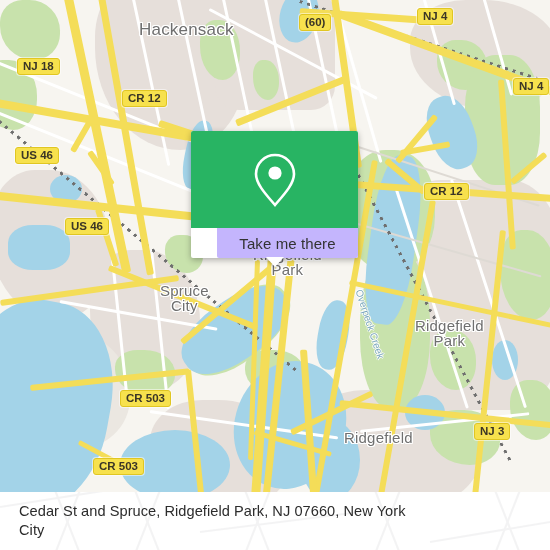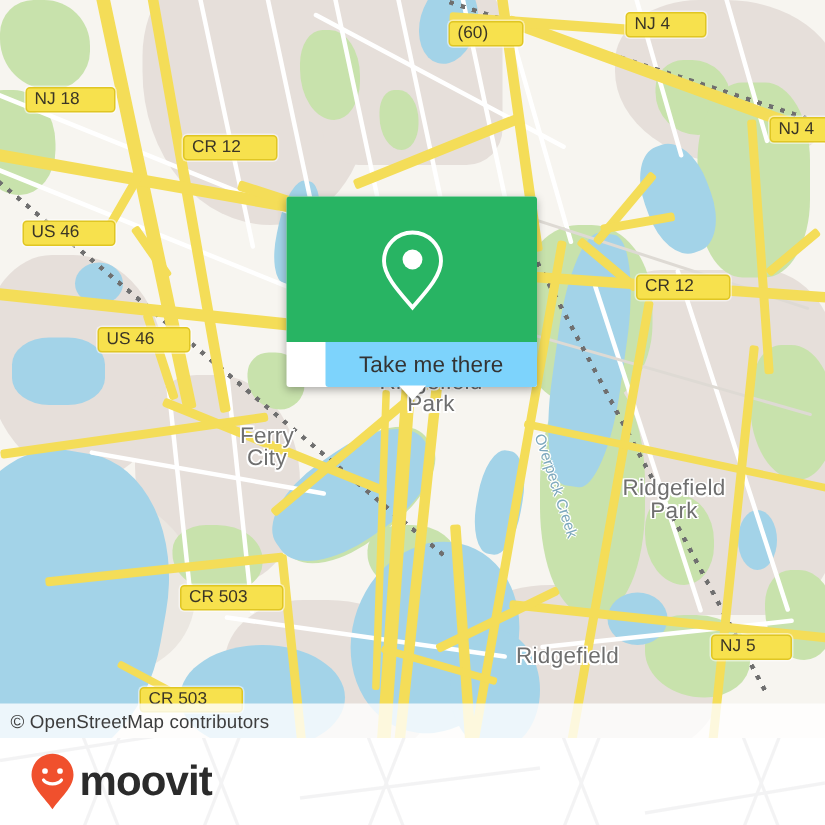--- a/index.html
+++ b/index.html
@@ -43,22 +43,22 @@
   .plabel.two{line-height:15px;text-align:center;}
   .waterlabel{
     position:absolute;color:#7ba7bd;font-size:10px;white-space:nowrap;
     text-shadow:1px 0 0 #fff,-1px 0 0 #fff,0 1px 0 #fff,0 -1px 0 #fff;
     transform-origin:0 0;
   }
 
   
   .shield{
     position:absolute;background:#f7e14d;border:1.5px solid #e0c623;
-    border-radius:3px;color:#3a3526;font-size:11.5px;font-weight:normal;
-    padding:1px 23px 2px 5px;line-height:12px;white-space:nowrap;
+    border-radius:3px;color:#3a3526;font-size:11.5px;font-weight:bold;
+    padding:1px 5px 2px 5px;line-height:12px;white-space:nowrap;
     box-shadow:0 0 0 1px rgba(255,255,255,.5);
   }
 
   
   #attrib{
     position:absolute;left:0;bottom:0;width:550px;height:23px;
     background:rgba(255,255,255,.80);
     display:flex;align-items:center;
   }
   #attrib span{
@@ -70,21 +70,21 @@
     position:absolute;left:191px;top:131px;width:167px;
     box-shadow:0 2px 6px rgba(0,0,0,.30);
     border-radius:2px;background:#fff;
   }
   #popup-head{
     height:97px;background:#28b463;
     display:flex;align-items:center;justify-content:center;
     border-radius:2px 2px 0 0;
   }
   #popup-foot{
-    height:30px;background:#7dd3fc;display:flex;align-items:center;
+    height:30px;background:#c4b5fd;display:flex;align-items:center;
     justify-content:center;border-radius:0 0 2px 2px;margin-left:26px;
   }
   #popup-foot span{font-size:15px;color:#333;letter-spacing:.1px;}
   #popup-tail{
     position:absolute;left:50%;bottom:-9px;margin-left:-9px;
     width:0;height:0;border-left:9px solid transparent;
     border-right:9px solid transparent;border-top:10px solid #fff;
     filter:drop-shadow(0 2px 1px rgba(0,0,0,.18));
   }
 
@@ -217,23 +217,24 @@
       <div class="road" style="left:290px;top:430px;width:90px;height:6px;transform:rotate(-26deg);"></div>
       <div class="road" style="left:255px;top:430px;width:80px;height:5px;transform:rotate(16deg);"></div>
 
       <div class="road" style="left:395px;top:160px;width:60px;height:6px;transform:rotate(-50deg);"></div>
       <div class="road" style="left:388px;top:158px;width:50px;height:6px;transform:rotate(40deg);"></div>
       <div class="road" style="left:400px;top:150px;width:50px;height:6px;transform:rotate(-10deg);"></div>
       <div class="road" style="left:510px;top:180px;width:44px;height:6px;transform:rotate(-40deg);"></div>
       <div class="road" style="left:80px;top:440px;width:60px;height:5px;transform:rotate(28deg);"></div>
     </div>
 
+    <div class="plabel big" style="left:139px;top:20px;">Hackensack</div>
 
     <div class="plabel two" style="left:160px;top:283px;">
-      <div>Ferry</div>
+      <div>Spruce</div>
       <div>City</div>
     </div>
 
     <div class="plabel two" style="left:253px;top:247px;">
       <div>Ridgefield</div>
       <div>Park</div>
     </div>
 
     <div class="plabel two" style="left:415px;top:318px;">
       <div>Ridgefield</div>
@@ -247,25 +248,22 @@
     <div class="shield" style="left:17px;top:58px;">NJ 18</div>
     <div class="shield" style="left:122px;top:90px;">CR 12</div>
     <div class="shield" style="left:299px;top:14px;">(60)</div>
     <div class="shield" style="left:417px;top:8px;">NJ 4</div>
     <div class="shield" style="left:513px;top:78px;">NJ 4</div>
     <div class="shield" style="left:15px;top:147px;">US 46</div>
     <div class="shield" style="left:65px;top:218px;">US 46</div>
     <div class="shield" style="left:424px;top:183px;">CR 12</div>
     <div class="shield" style="left:120px;top:390px;">CR 503</div>
     <div class="shield" style="left:93px;top:458px;">CR 503</div>
-    <div class="shield" style="left:474px;top:423px;">NJ 5</div>
-
-    <div id="attrib">
-      <span>© OpenStreetMap contributors</span>
-    </div>
+    <div class="shield" style="left:474px;top:423px;">NJ 3</div>
+
 
     <div id="popup">
       <div id="popup-head">
         <svg width="46" height="58" viewBox="0 0 46 58">
           <path d="M23 4 C12.5 4 4 12.5 4 23 C4 33 14 43.5 23 54 C32 43.5 42 33 42 23 C42 12.5 33.5 4 23 4 Z" fill="none" stroke="#ffffff" stroke-width="2.6"></path>
           <circle cx="23" cy="22" r="6.6" fill="#ffffff"></circle>
         </svg>
       </div>
       <div id="popup-foot">
         <span>Take me there</span>
@@ -287,25 +285,17 @@
           <path d="M300 20 L430 0"></path>
         <path d="M360 0 L415 140"></path>
           <path d="M415 0 L360 140"></path>
         <path d="M480 0 L535 140"></path>
           <path d="M535 0 L480 140"></path>
         <path d="M200 80 L360 60"></path>
           <path d="M430 90 L550 70"></path>
       </g>
     </svg>
     <div id="footer-inner">
-      <div id="brand">
-        <svg width="32" height="40" viewBox="0 0 32 40">
-          <path d="M16 1.5 C8.3 1.5 2 7.8 2 15.5 C2 24 11 31 16 38.5 C21 31 30 24 30 15.5 C30 7.8 23.7 1.5 16 1.5 Z" fill="#f0502d"></path>
-          <circle cx="11" cy="13" r="1.9" fill="#ffffff"></circle>
-          <circle cx="21" cy="13" r="1.9" fill="#ffffff"></circle>
-          <path d="M10 19 C12.4 22.4 19.6 22.4 22 19" stroke="#ffffff" stroke-width="2.1" fill="none" stroke-linecap="round"></path>
-        </svg>
-        <span id="brand-word">moovit</span>
-      </div>
+      <div id="footer-text">Cedar St and Spruce, Ridgefield Park, NJ 07660, New York City</div>
     </div>
   </div>
 
 </div>
 
 </body></html>

